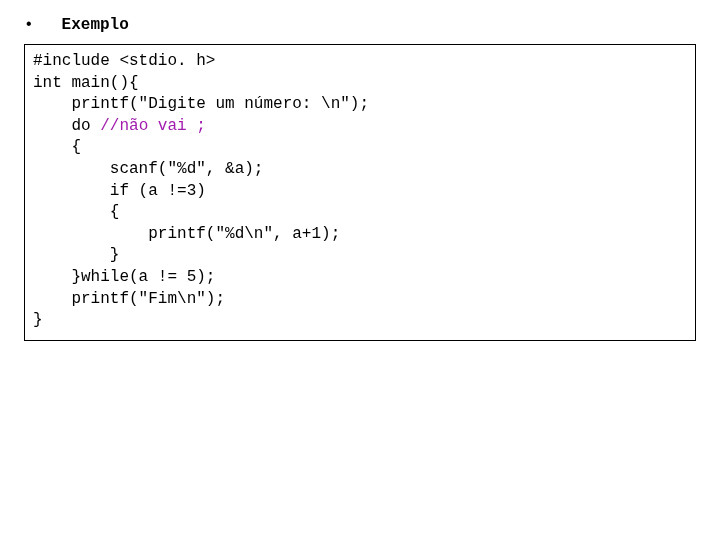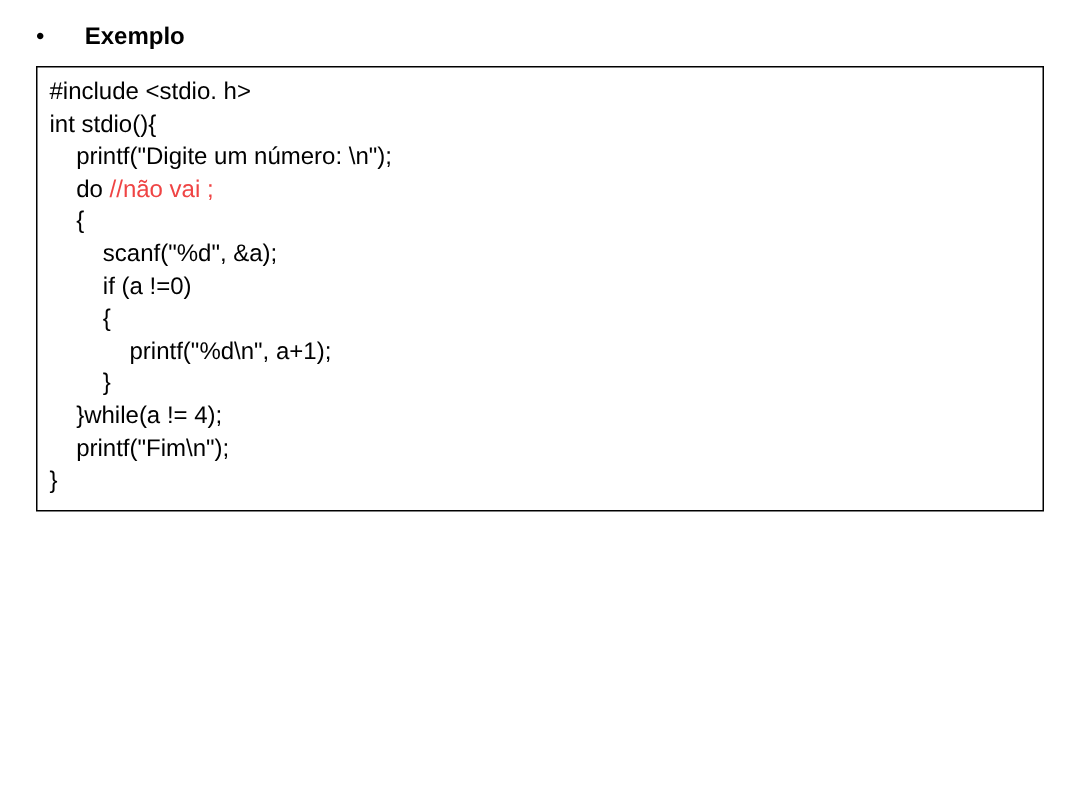--- a/index.html
+++ b/index.html
@@ -8,59 +8,60 @@
     width: 720px;
     height: 540px;
     box-sizing: border-box;
     font-family: Arial, Helvetica, sans-serif;
     font-size: 16px;
     background: #fff;
     color: #000;
   }
   .heading {
     margin: 0 0 10px 0;
+    font-family: Liberation Mono, monospace;
   }
   .bullet {
     display: inline-block;
     width: 28px;
     text-align: left;
   }
   .heading-text {
     font-weight: bold;
   }
   .code-box {
     border: 1px solid #000;
     padding: 6px 8px 8px 8px;
     line-height: 1.35;
-    font-family: Liberation Sans, sans-serif;
+    font-family: Liberation Mono, monospace;
   }
   .code-line {
     white-space: pre;
   }
   .red {
-    color: #ef4444;
+    color: #a21caf;
   }
 </style>
 </head>
 <body>
 
 <div class="heading">
   <span class="bullet">•</span>
   <span class="heading-text">Exemplo</span>
 </div>
 
 <div class="code-box">
   <div class="code-line">#include &lt;stdio. h&gt;</div>
   <div class="code-line"></div>
-  <div class="code-line">int stdio(){</div>
+  <div class="code-line">int main(){</div>
   <div class="code-line"></div>
   <div class="code-line">    printf("Digite um número: \n");</div>
   <div class="code-line"><span>    do </span><span class="red">//não vai ;</span></div>
   <div class="code-line">    {</div>
   <div class="code-line">        scanf("%d", &amp;a);</div>
-  <div class="code-line">        if (a !=0)</div>
+  <div class="code-line">        if (a !=3)</div>
   <div class="code-line">        {</div>
   <div class="code-line">            printf("%d\n", a+1);</div>
   <div class="code-line">        }</div>
-  <div class="code-line">    }while(a != 4);</div>
+  <div class="code-line">    }while(a != 5);</div>
   <div class="code-line">    printf("Fim\n");</div>
   <div class="code-line">}</div>
 </div>
 
 </body></html>

